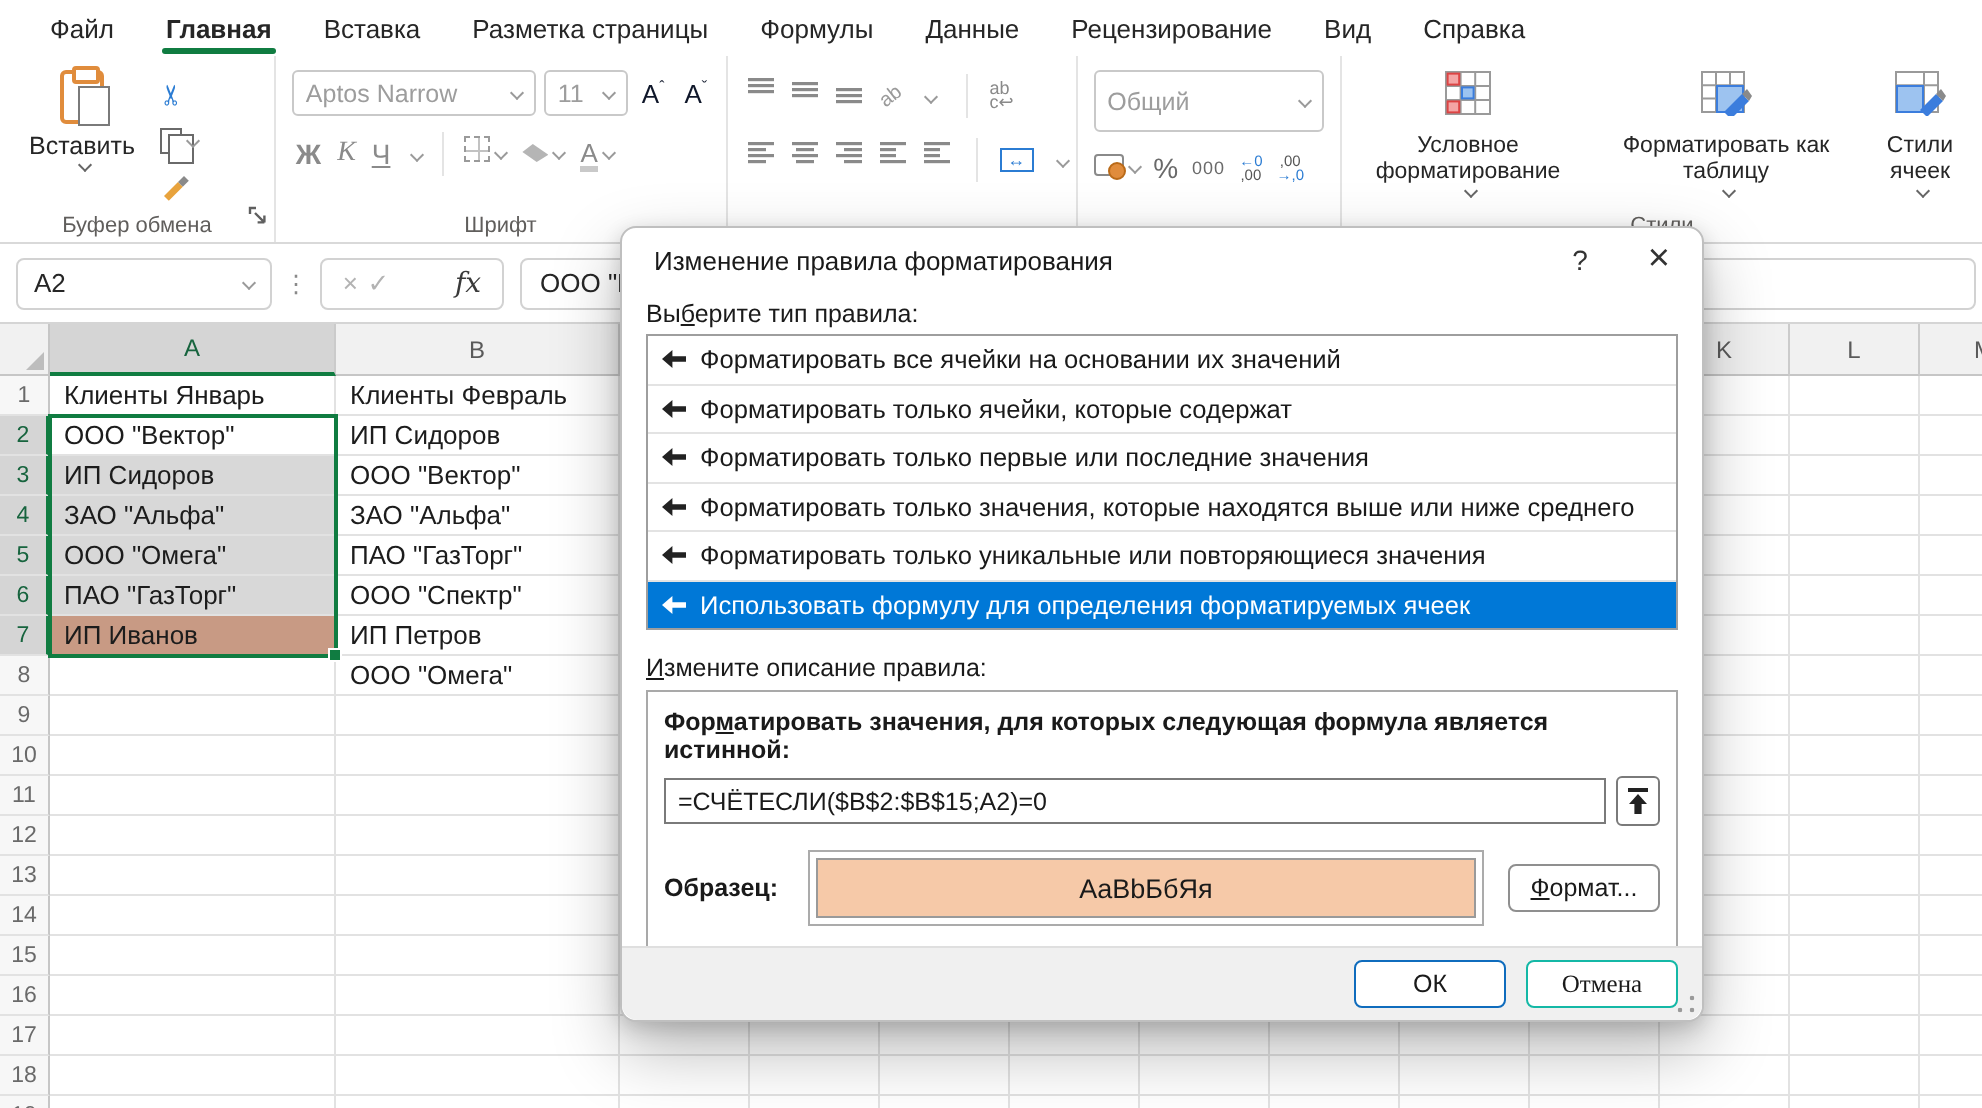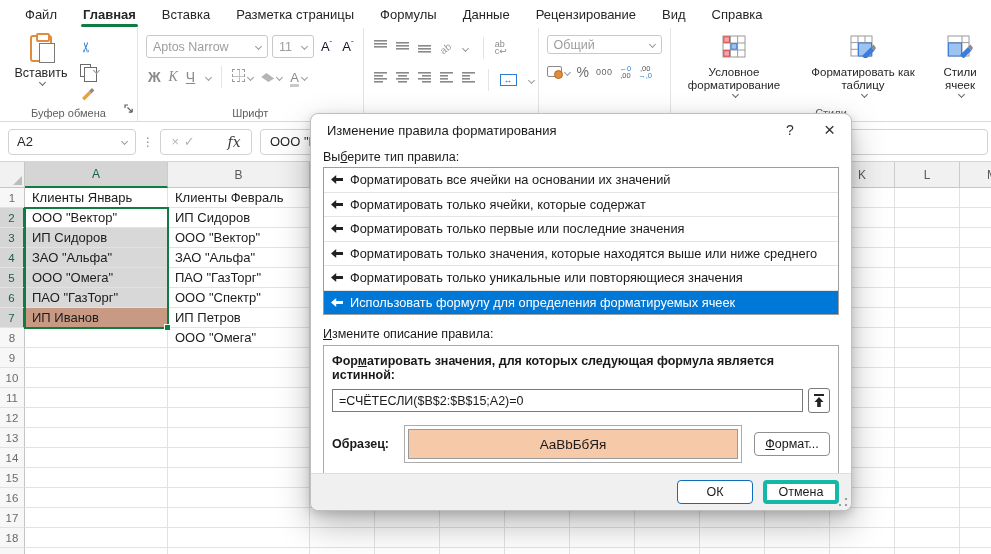--- a/index.html
+++ b/index.html
@@ -62,21 +62,21 @@
   .al-row.r2{padding-top:10px;}
   .lines{display:inline-block;}
   .ab-rot{font-size:10px;color:#9a9a9a;transform:rotate(-38deg);display:inline-block;}
   .wrapicon{font-size:9px;color:#8a8a8a;line-height:7px;text-align:left;}
   .mergeicon{width:17px;height:12px;border:1px solid #2B7CD3;color:#2B7CD3;font-size:9px;display:inline-flex;align-items:center;justify-content:center;}
   .al-sep{width:1px;height:50px;background:#E4E4E4;margin:0 2px;}
 
   
   .g-num{width:144px;}
   .num-row1{padding:7px 8px 0 8px;}
-  .nselect{height:19px;border:1px solid #C9C9C9;border-radius:3px;background:#fff;color:#9d9d9d;font-size:12.5px;display:flex;align-items:center;justify-content:space-between;padding:0 6px;}
+  .nselect{height:31px;border:1px solid #C9C9C9;border-radius:3px;background:#fff;color:#9d9d9d;font-size:12.5px;display:flex;align-items:center;justify-content:space-between;padding:0 6px;}
   .num-row2{display:flex;align-items:center;gap:7px;padding:9px 4px 0 8px;color:#6a6a6a;}
   .acct{width:15px;height:11px;border:1px solid #8a8a8a;border-radius:2px;position:relative;display:inline-block;}
   .acct::after{content:"";position:absolute;right:-2px;bottom:-3px;width:7px;height:7px;border-radius:50%;background:#E08C3C;border:1px solid #b96a18;}
   .pct{font-size:14px;}
   .th000{font-size:9px;letter-spacing:.5px;}
   .dec{font-size:7.5px;line-height:7px;text-align:center;color:#555;}
   .dec .arr{color:#2B7CD3;}
 
   
   .g-styles{flex:1;border-right:none;}
@@ -131,21 +131,21 @@
   .formula-input{flex:1;height:23px;border:1px solid #7A7A7A;font-size:12.5px;padding:0 6px;font-family:"Liberation Sans",sans-serif;color:#1a1a1a;outline:none;background:#fff;}
   .collapse-btn{width:22px;height:25px;margin-left:5px;border:1px solid #7A7A7A;border-radius:3px;background:#fff;display:flex;align-items:center;justify-content:center;cursor:default;}
   .sample-row{display:flex;align-items:center;margin-top:12px;}
   .sample-label{font-weight:bold;width:72px;}
   .sample-well{flex:1;border:1px solid #ABABAB;padding:3px;background:#fff;height:38px;}
   .swatch{width:100%;height:100%;background:var(--peach);border:1px solid #9a9a9a;display:flex;align-items:center;justify-content:center;font-size:13.5px;color:#1a1a1a;}
   .fmt-btn{width:76px;height:24px;margin-left:12px;border:1px solid #8F8F8F;border-radius:4px;background:#fff;font-size:12.5px;font-family:"Liberation Sans",sans-serif;color:#1a1a1a;cursor:default;}
   .dlg-footer{position:absolute;left:0;right:0;bottom:0;height:37px;background:#F0F0F0;border-top:1px solid #DFDFDF;border-radius:0 0 8px 8px;display:flex;align-items:center;justify-content:flex-end;padding-right:12px;gap:10px;}
   .btn{width:76px;height:24px;border-radius:4px;background:#fff;font-size:12.5px;font-family:"Liberation Sans",sans-serif;color:#1a1a1a;cursor:default;}
   .ok-btn{border:1.5px solid #0F6CBD;}
-  .cancel-btn{border:4px solid #14b8a6;}
+  .cancel-btn{border:1px solid #14b8a6;font-family:Liberation Serif, serif;}
   .grip{position:absolute;right:3px;bottom:3px;width:11px;height:11px;background:
     radial-gradient(circle at 9px 3px,#9a9a9a 1px,transparent 1.3px),
     radial-gradient(circle at 9px 9px,#9a9a9a 1px,transparent 1.3px),
     radial-gradient(circle at 3px 9px,#9a9a9a 1px,transparent 1.3px);}
   u{text-decoration:underline;}
 </style>
 </head>
 <body>
 
 <div class="tabbar" id="tabbar">

